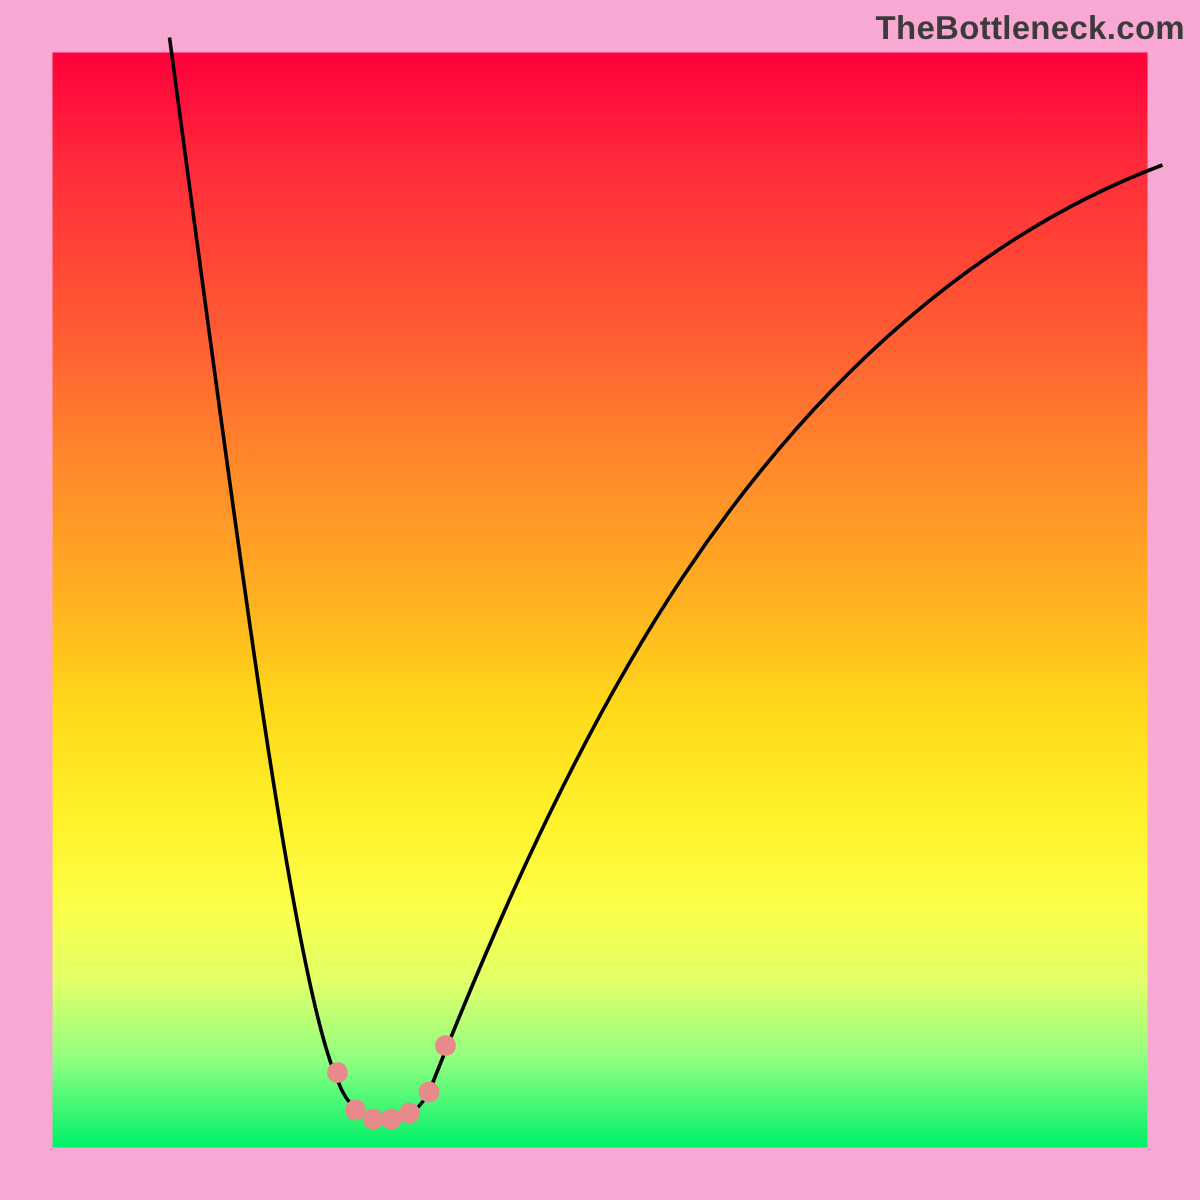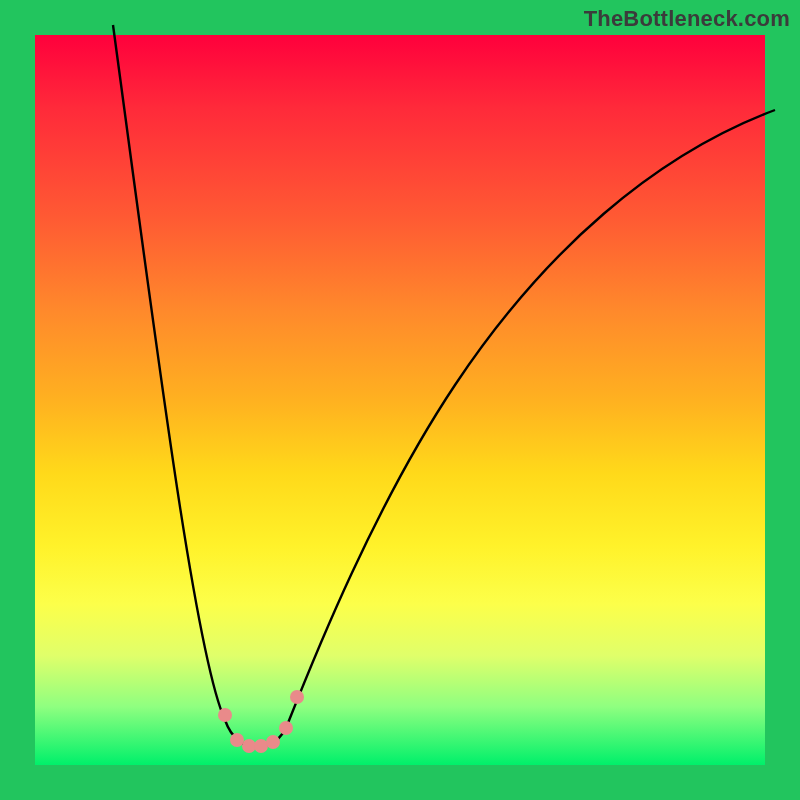--- a/index.html
+++ b/index.html
@@ -1,16 +1,16 @@
 <!DOCTYPE html>
 <html><head>
 <meta charset="utf-8">
 <style>
   html,body{margin:0;padding:0;width:800px;height:800px;background:#000;overflow:hidden;font-family:Arial,Helvetica,sans-serif}
-  .frame{position:absolute;left:0;top:0;width:800px;height:800px;background:#22c55e}
+  .frame{position:absolute;left:0;top:0;width:800px;height:800px;background:#f9a8d4}
   .plot{position:absolute;left:35px;top:35px;width:730px;height:730px;
         background:linear-gradient(to bottom,
           #ff003c 0%,
           #ff2a3a 10%,
           #ff5a33 25%,
           #ff8a2b 38%,
           #ffb120 50%,
           #ffd91a 60%,
           #fff22a 70%,
           #fcff4a 78%,

